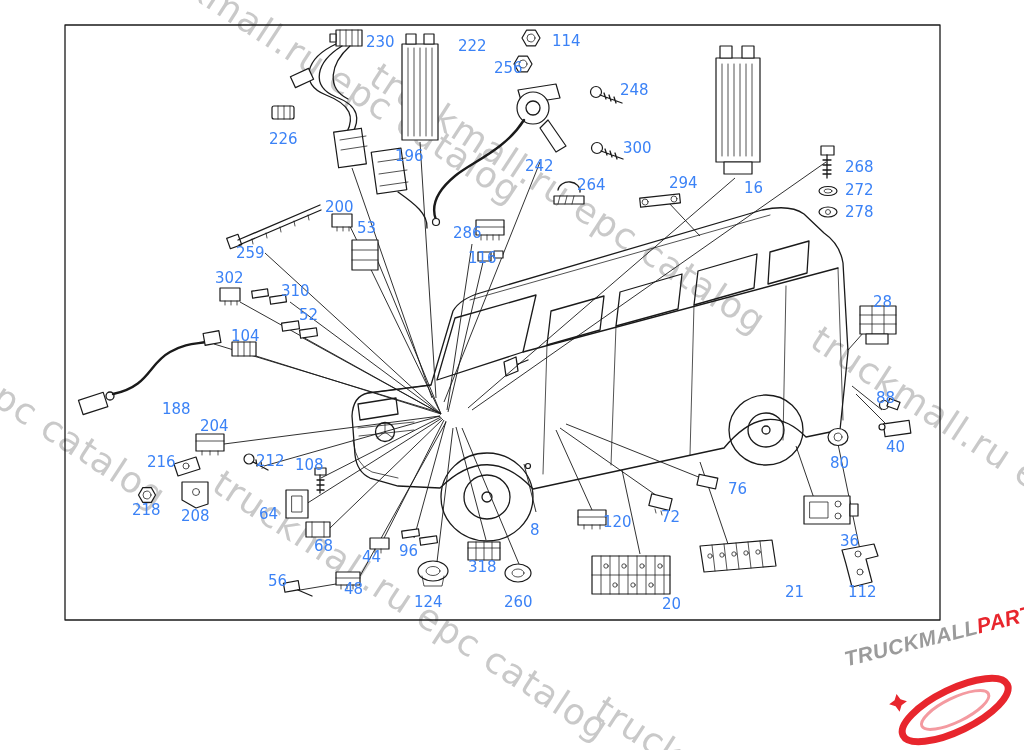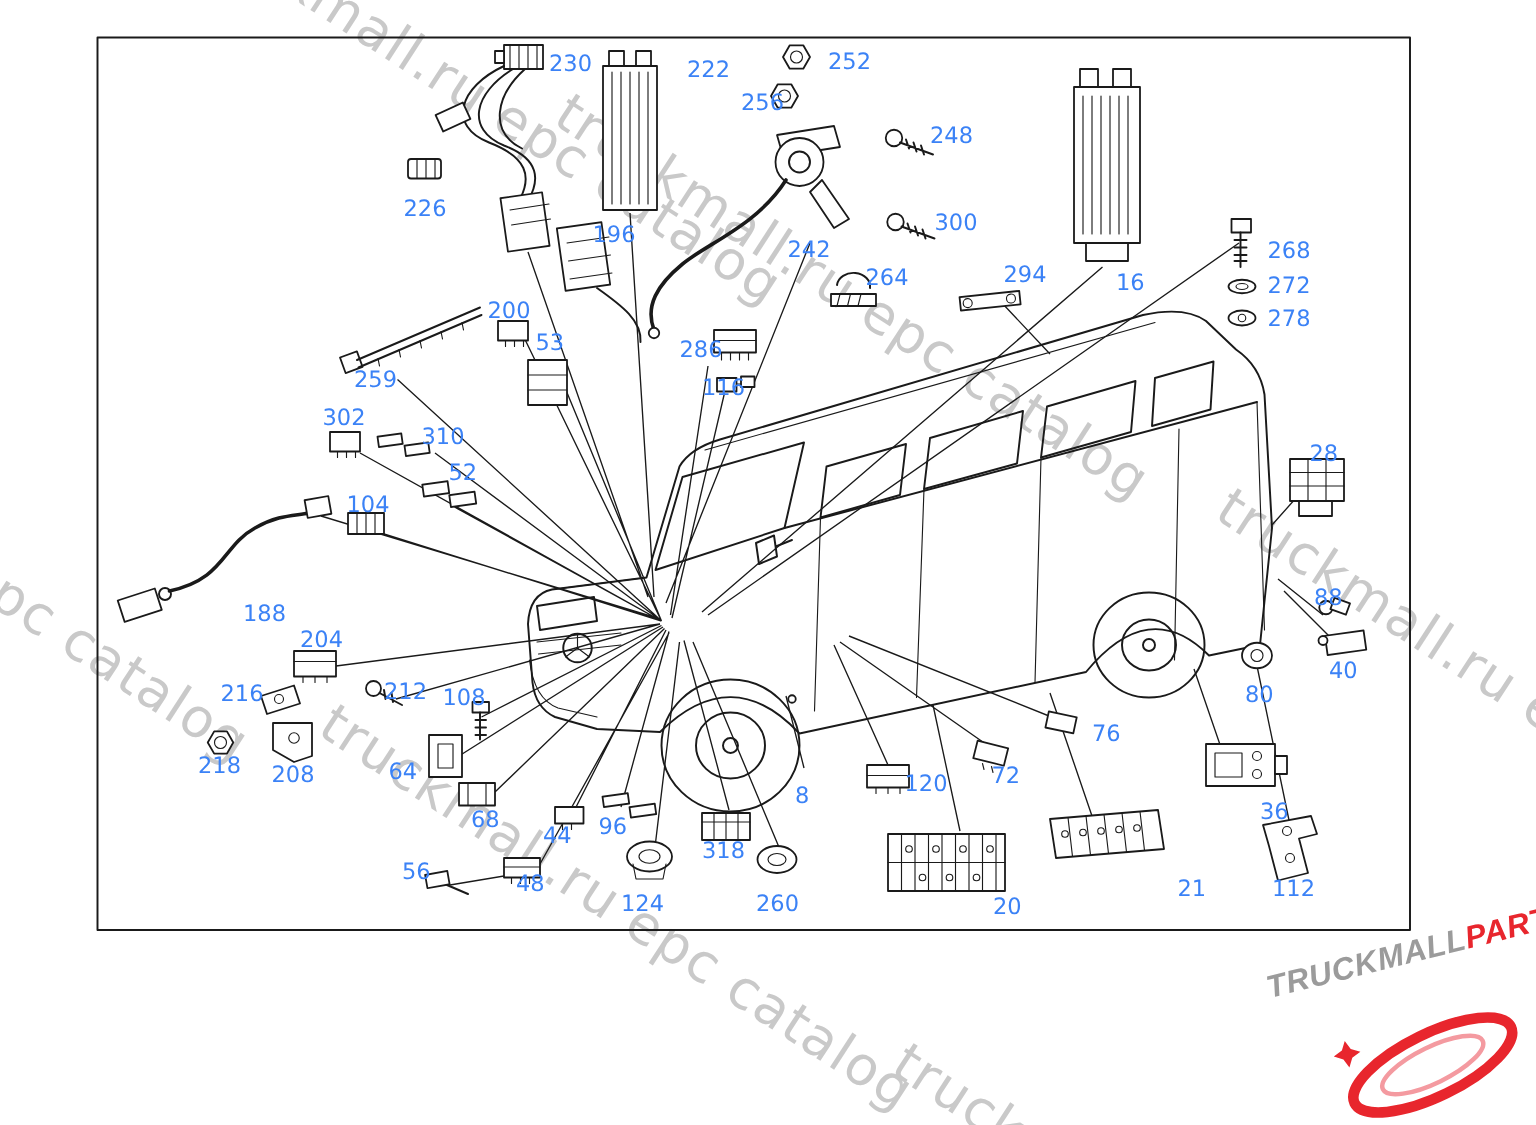--- a/index.html
+++ b/index.html
@@ -339,21 +339,21 @@
       </g>
 
       <g>
         <circle cx="528" cy="466" r="2.5" class="fw"></circle>
       </g>
     </g>
   </svg>
 
   <div class="lbl" style="left:366px;top:33px">230</div>
   <div class="lbl" style="left:458px;top:37px">222</div>
-  <div class="lbl" style="left:552px;top:32px">252</div>
+  <div class="lbl" style="left:552px;top:32px">114</div>
   <div class="lbl" style="left:494px;top:59px">256</div>
   <div class="lbl" style="left:620px;top:81px">248</div>
   <div class="lbl" style="left:269px;top:130px">226</div>
   <div class="lbl" style="left:395px;top:147px">196</div>
   <div class="lbl" style="left:525px;top:157px">242</div>
   <div class="lbl" style="left:623px;top:139px">300</div>
   <div class="lbl" style="left:577px;top:176px">264</div>
   <div class="lbl" style="left:669px;top:174px">294</div>
   <div class="lbl" style="left:744px;top:179px">16</div>
   <div class="lbl" style="left:845px;top:158px">268</div>

